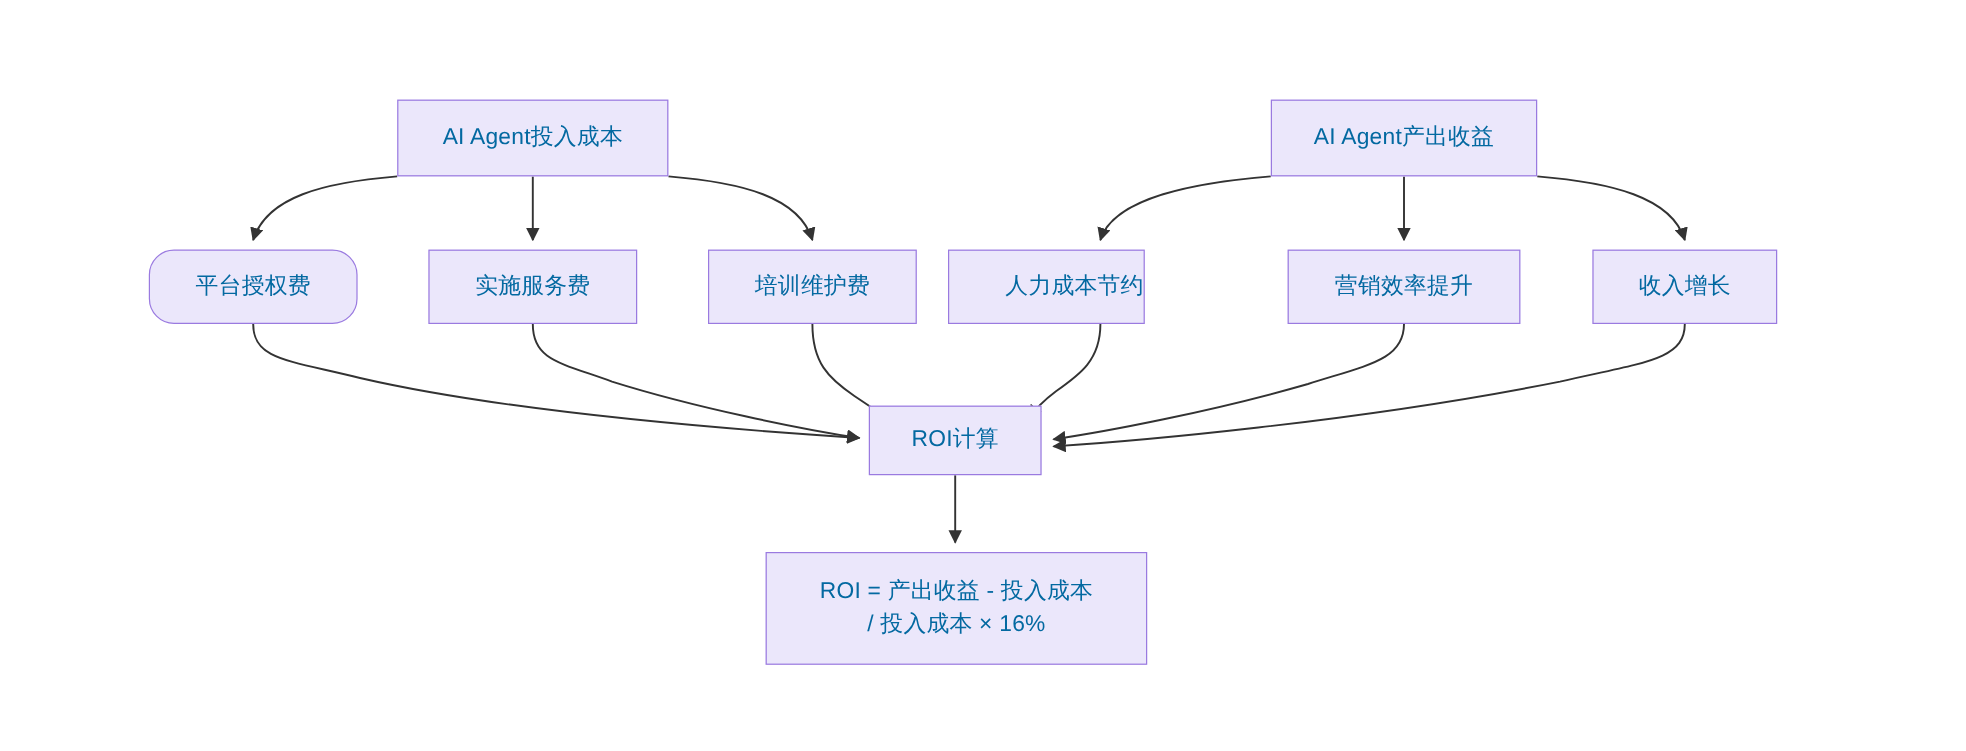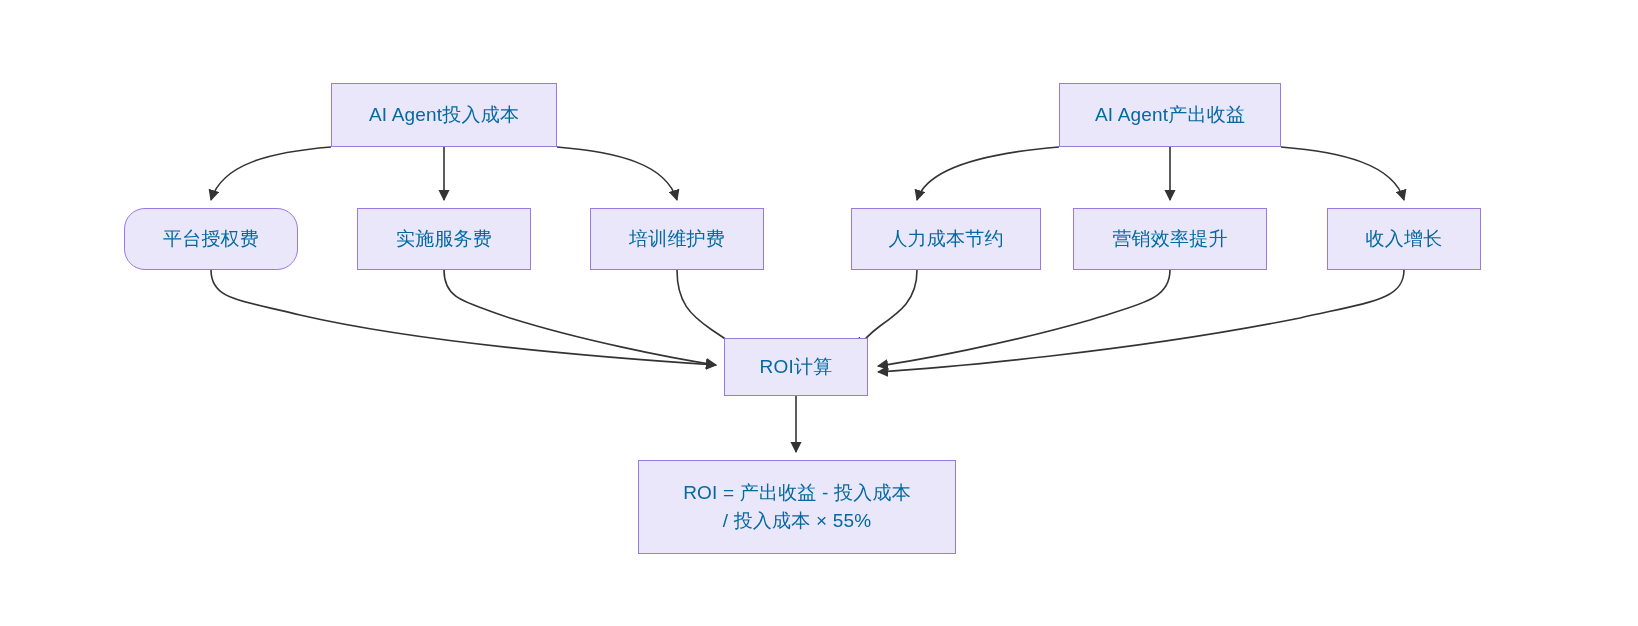--- a/index.html
+++ b/index.html
@@ -92,34 +92,34 @@
   </div>
 
   <div class="node" style="left:357px; top:208px; width:174px; height:62px;">
     <span class="node-label">实施服务费</span>
   </div>
 
   <div class="node" style="left:590px; top:208px; width:174px; height:62px;">
     <span class="node-label">培训维护费</span>
   </div>
 
-  <div class="node" style="left:851px; top:208px; width:190px; height:62px;">
+  <div class="node" style="left:790px; top:208px; width:164px; height:62px;justify-content:flex-end;">
     <span class="node-label">人力成本节约</span>
   </div>
 
   <div class="node" style="left:1073px; top:208px; width:194px; height:62px;">
     <span class="node-label">营销效率提升</span>
   </div>
 
   <div class="node" style="left:1327px; top:208px; width:154px; height:62px;">
     <span class="node-label">收入增长</span>
   </div>
 
   <div class="node" style="left:724px; top:338px; width:144px; height:58px;align-items:center;">
     <span class="node-label">ROI计算</span>
   </div>
 
   <div class="node" style="left:638px; top:460px; width:318px; height:94px;">
     <span class="node-label">ROI = 产出收益 - 投入成本
-/ 投入成本 × 55%</span>
+/ 投入成本 × 16%</span>
   </div>
 
 </div>
 
 </body></html>

